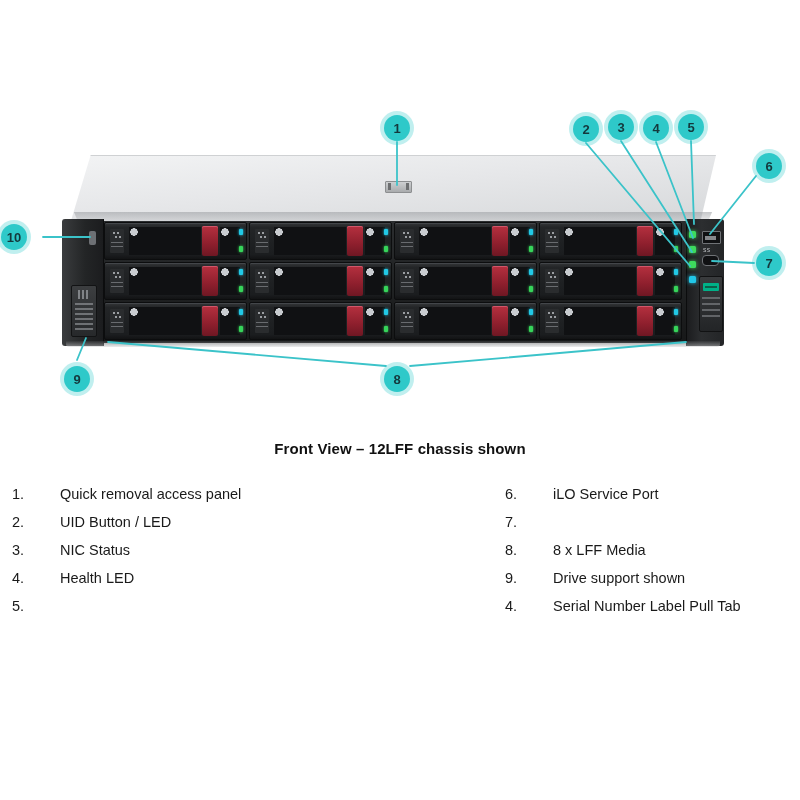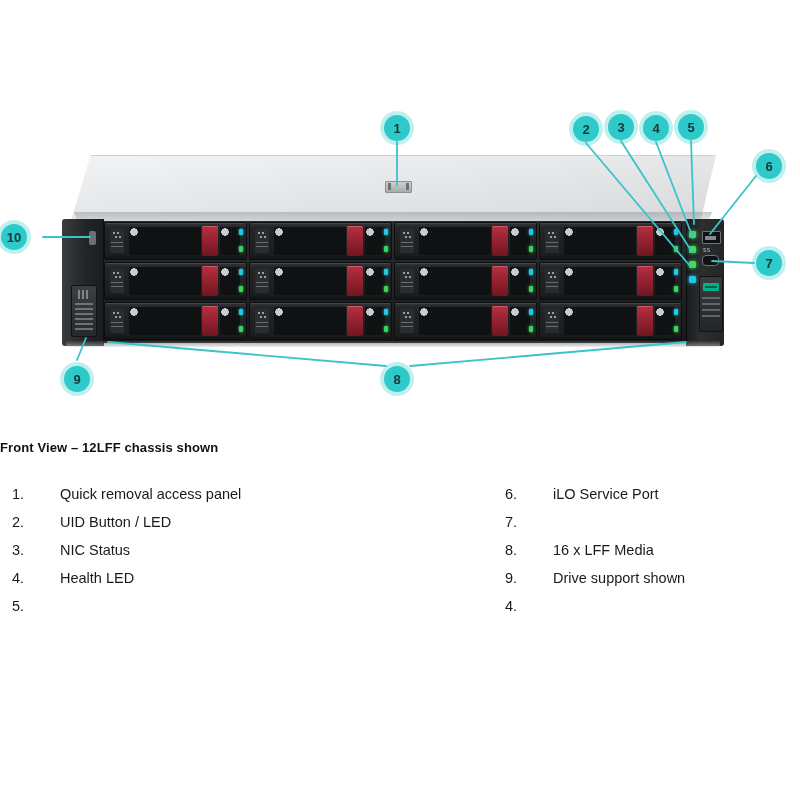--- a/index.html
+++ b/index.html
@@ -215,21 +215,22 @@
     color:#14383c;
     font-family:"Liberation Sans", sans-serif;
     font-size:13px;font-weight:bold;
     display:flex;align-items:center;justify-content:center;
     line-height:1;
   }
 
   
   #caption{
     position:absolute;left:0;top:440px;width:800px;
-    font-size:13px;font-weight:bold;color:#111;
+    text-align:center;
+    font-size:15px;font-weight:bold;color:#111;
     letter-spacing:.1px;
   }
   #legend{position:absolute;left:0;top:480px;width:800px;}
   .leg-col{position:absolute;top:0;}
   .leg-col.left{left:12px;width:440px;}
   .leg-col.right{left:505px;width:295px;}
   .leg-item{
     position:relative;height:28px;
     font-size:14.5px;color:#1a1a1a;
     display:flex;align-items:center;
@@ -467,25 +468,26 @@
     <div class="leg-col right">
       <div class="leg-item">
         <span class="leg-num">6.</span>
         <span class="leg-txt">iLO Service Port</span>
       </div>
       <div class="leg-item">
         <span class="leg-num">7.</span>
       </div>
       <div class="leg-item">
         <span class="leg-num">8.</span>
-        <span class="leg-txt">16 x LFF Media</span>
+        <span class="leg-txt">8 x LFF Media</span>
       </div>
       <div class="leg-item">
         <span class="leg-num">9.</span>
         <span class="leg-txt">Drive support shown</span>
       </div>
       <div class="leg-item">
         <span class="leg-num">4.</span>
+        <span class="leg-txt">Serial Number Label Pull Tab</span>
       </div>
     </div>
   </div>
 
 </div>
 
 </body></html>

